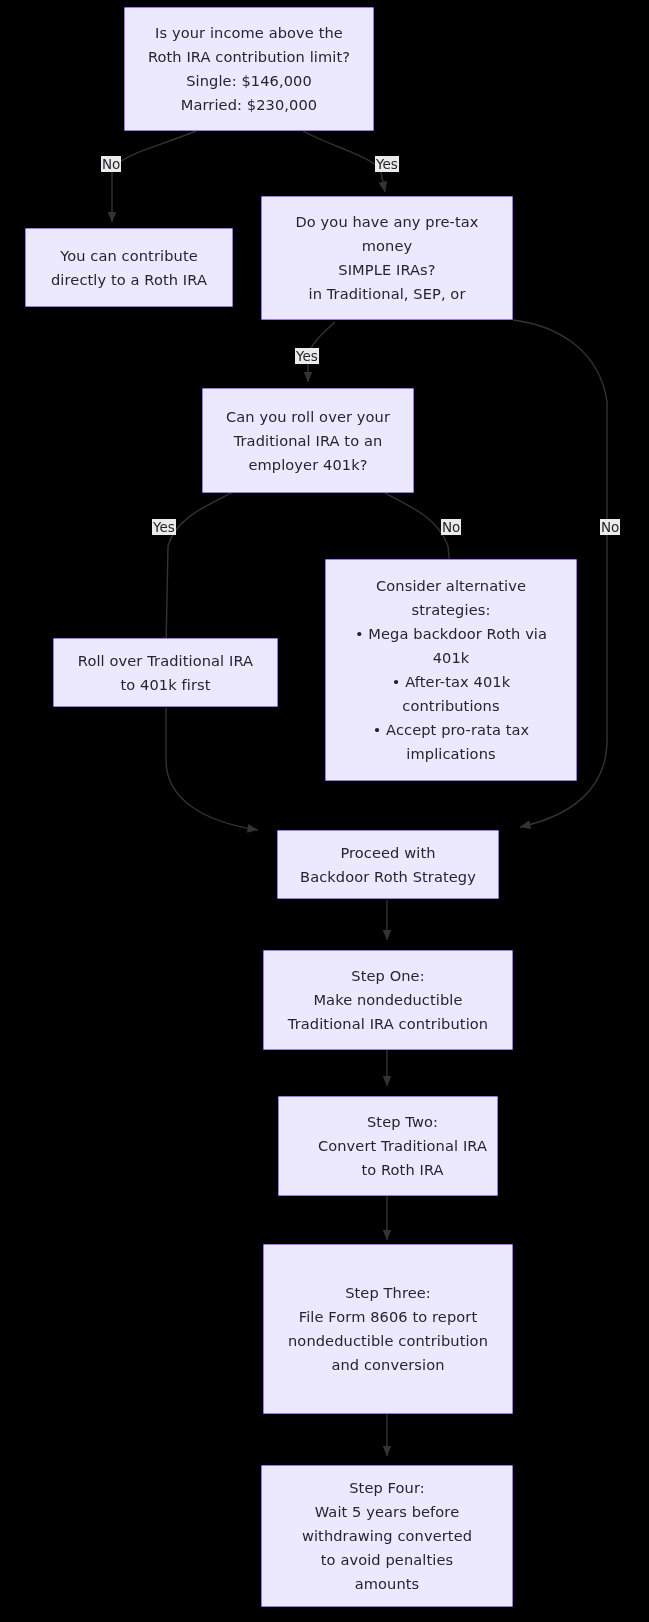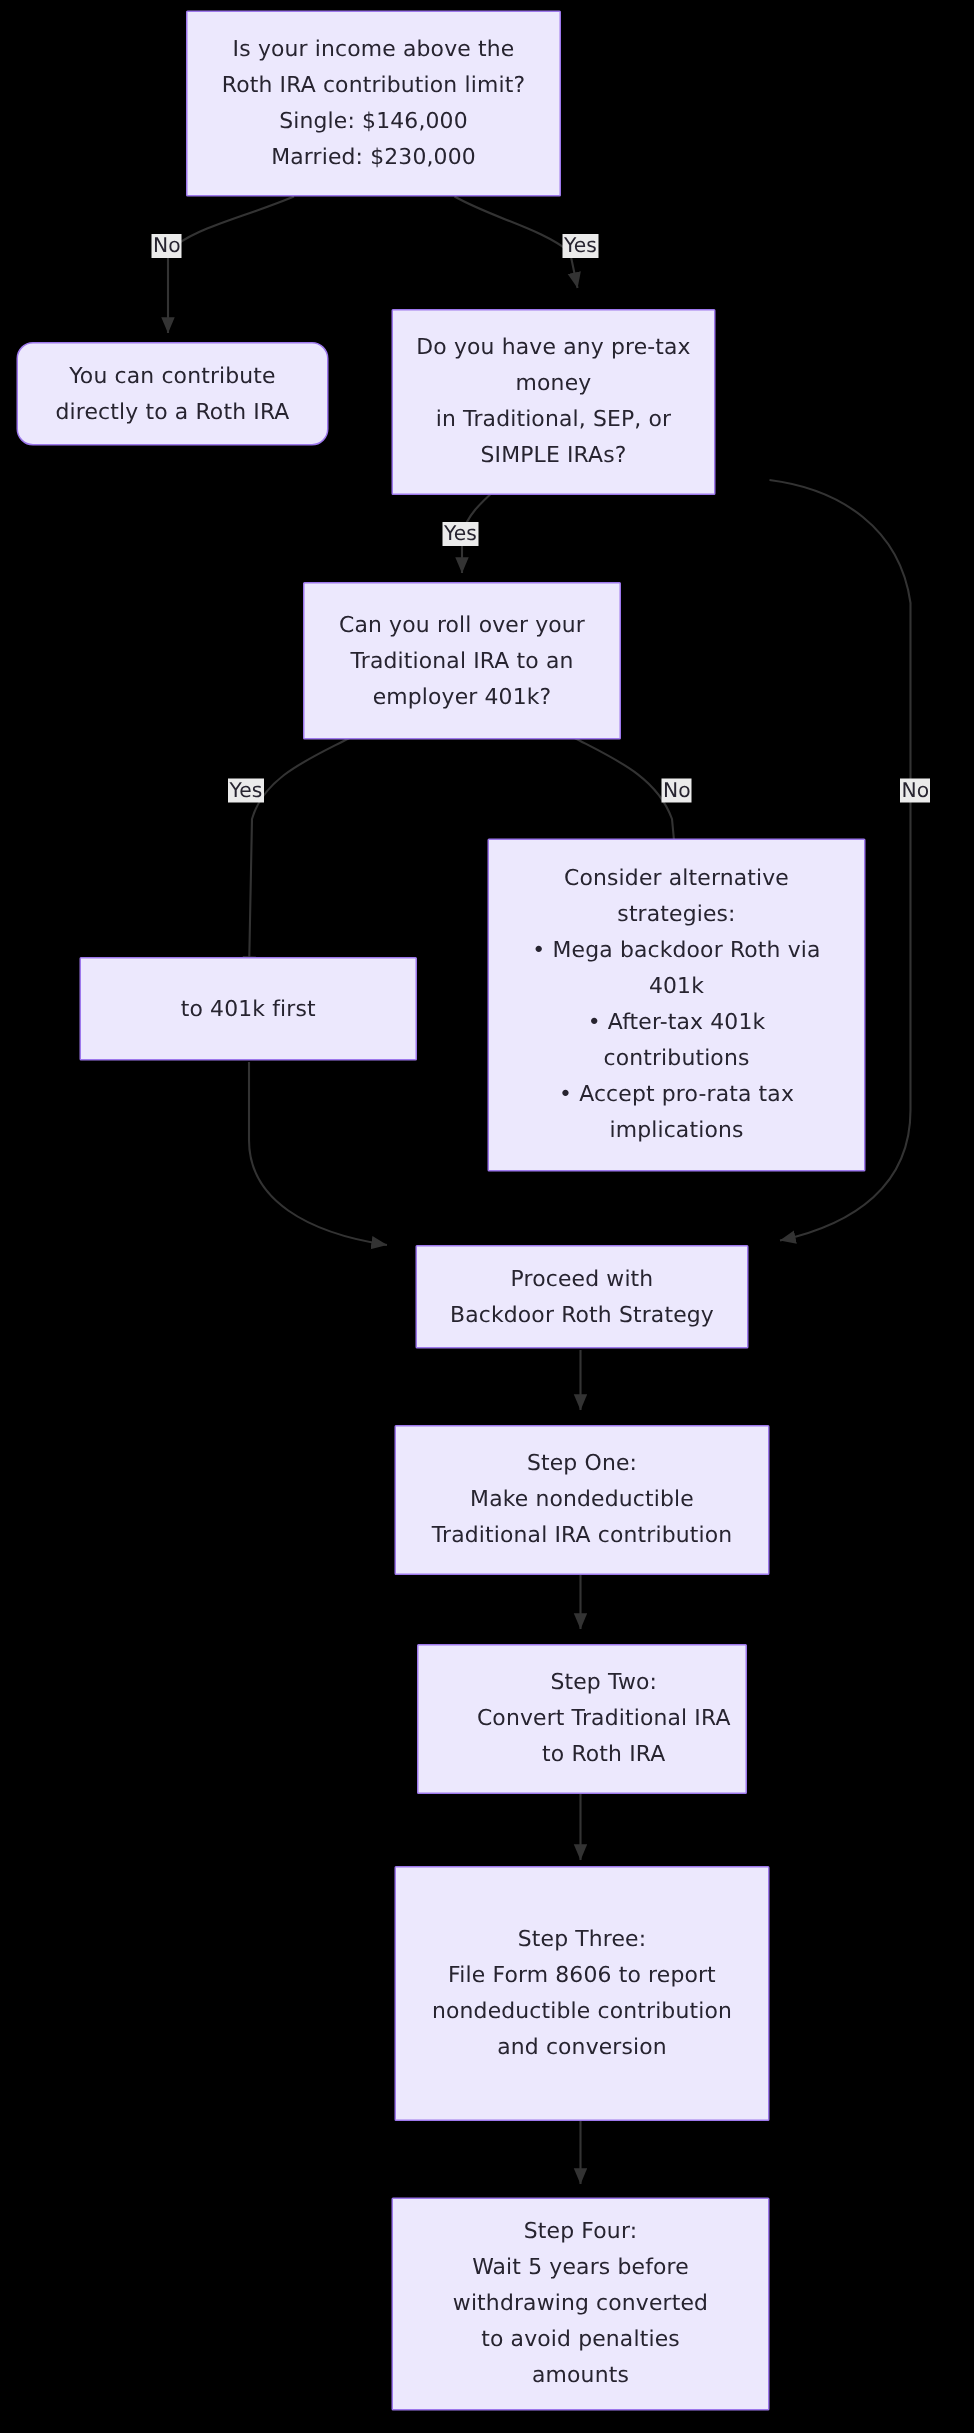--- a/index.html
+++ b/index.html
@@ -88,46 +88,47 @@
 
   <div class="node" style="left:124px; top:7px; width:250px; height:124px;">
     <div class="txt">
       <div>Is your income above the</div>
       <div>Roth IRA contribution limit?</div>
       <div>Single: $146,000</div>
       <div>Married: $230,000</div>
     </div>
   </div>
 
-  <div class="node" style="left:11px; top:228px; width:208px; height:69px;border-radius:11px;">
+  <div class="node" style="left:25px; top:228px; width:208px; height:79px;">
     <div class="txt">
       <div>You can contribute</div>
       <div>directly to a Roth IRA</div>
     </div>
   </div>
 
-  <div class="node" style="left:261px; top:206px; width:216px; height:124px;">
+  <div class="node" style="left:261px; top:196px; width:252px; height:124px;">
     <div class="txt">
       <div>Do you have any pre-tax</div>
       <div>money</div>
+      <div>SIMPLE IRAs?</div>
       <div>in Traditional, SEP, or</div>
-      <div>SIMPLE IRAs?</div>
     </div>
   </div>
 
   <div class="node" style="left:202px; top:388px; width:212px; height:105px;">
     <div class="txt">
       <div>Can you roll over your</div>
       <div>Traditional IRA to an</div>
       <div>employer 401k?</div>
     </div>
   </div>
 
   <div class="node" style="left:53px; top:638px; width:225px; height:69px;">
     <div class="txt">
+      <div>Roll over Traditional IRA</div>
       <div>to 401k first</div>
     </div>
   </div>
 
   <div class="node" style="left:325px; top:559px; width:252px; height:222px;">
     <div class="txt">
       <div>Consider alternative</div>
       <div>strategies:</div>
       <div>• Mega backdoor Roth via</div>
       <div>401k</div>

